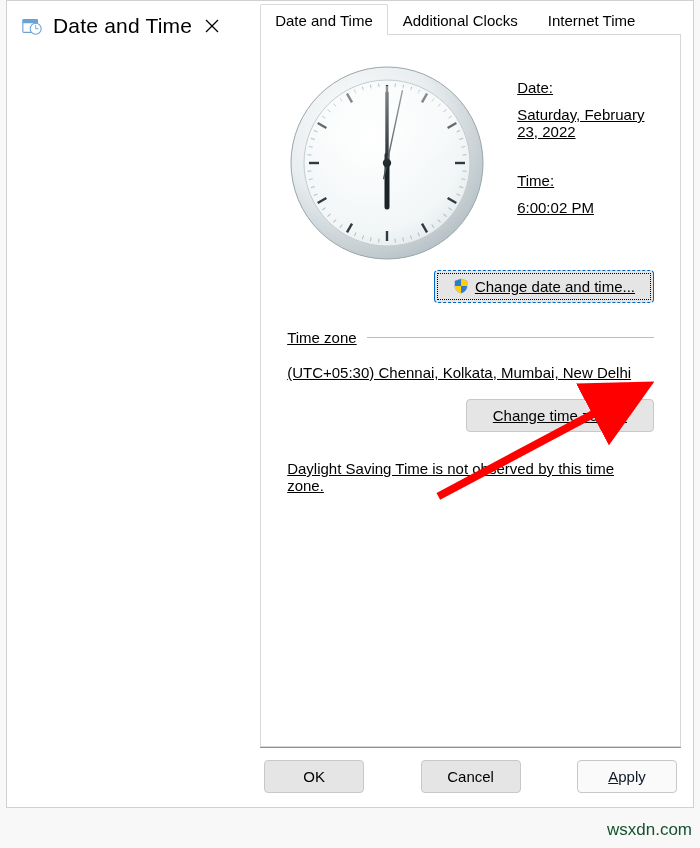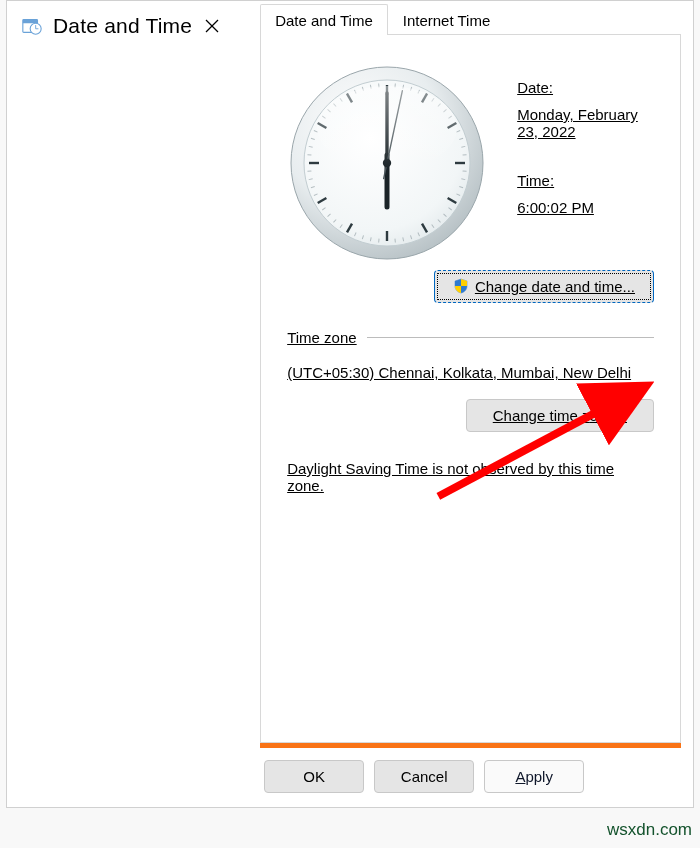--- a/index.html
+++ b/index.html
@@ -141,24 +141,24 @@
     .section-header .line {
       flex: 1;
       height: 1px;
       background: #bcbcbc;
     }
     .tz-value { margin-bottom: 18px; }
     .tz-btn-wrap { display: flex; justify-content: flex-end; margin-bottom: 28px; }
     .dst-note { margin: 8px 0 10px; }
 
     .bottom-bar {
-      display: flex; justify-content: flex-start;
+      display: flex; justify-content: space-between;
       gap: 10px;
       padding: 12px 4px 4px;
-      border-top: 5px solid #f97316;
+      border-top: 1px solid #f97316;
     }
     .btn.disabled {
       color: #0f172a;
       background: #fafafa;
       cursor: default;
     }
     .watermark {
       position: absolute;
       right: 8px; bottom: 8px;
       font-size: 17px;
@@ -196,20 +196,21 @@
       <svg viewBox="0 0 14 14" width="14" height="14">
         <line x1="1" y1="1" x2="13" y2="13" stroke="#000" stroke-width="1.2"></line>
         <line x1="13" y1="1" x2="1" y2="13" stroke="#000" stroke-width="1.2"></line>
       </svg>
     </div>
   </div>
 
   <div class="body-area">
     <div class="tabs">
       <div class="tab active">Date and Time</div>
+      <div class="tab">Additional Clocks</div>
       <div class="tab">Internet Time</div>
     </div>
 
     <div class="tab-panel">
       <div class="top-row">
         <div class="clock-wrap">
           <svg viewBox="0 0 200 200" width="200" height="200">
             <defs>
               <radialGradient id="bezel" cx="35%" cy="30%" r="75%">
                 <stop offset="0%" stop-color="#fdfdfd"></stop>
@@ -302,21 +303,21 @@
               <line id="hour-hand" x1="100" y1="108" x2="100" y2="56" stroke="#1a2327" stroke-width="5" stroke-linecap="round" transform="rotate(180 100 100)"></line>
               <line id="minute-hand" x1="100" y1="112" x2="100" y2="30" stroke="#1a2327" stroke-width="3.4" stroke-linecap="round" transform="rotate(0 100 100)"></line>
               <line id="second-hand" x1="100" y1="116" x2="100" y2="26" stroke="#4a555a" stroke-width="1.4" stroke-linecap="round" transform="rotate(12 100 100)"></line>
             </g>
             <circle cx="100" cy="100" r="4.2" fill="#1a2327"></circle>
             <ellipse cx="100" cy="65" rx="70" ry="42" fill="url(#gloss)" opacity="0.55"></ellipse>
           </svg>
         </div>
         <div class="fields">
           <p class="field-label">Date:</p>
-          <p class="field-value">Monday, February 23, 2022</p>
+          <p class="field-value">Saturday, February 23, 2022</p>
           <p class="field-label">Time:</p>
           <p class="field-value">6:00:02 PM</p>
         </div>
       </div>
 
       <div class="change-btn-wrap">
         <button class="btn focused">
           <span class="shield">
             <svg viewBox="0 0 16 16" width="16" height="16">
               <path d="M8 1 L14 3 V8 C14 12 11 14.5 8 15 C5 14.5 2 12 2 8 V3 Z" fill="#ffffff" stroke="#4078b8" stroke-width="0.5"></path>

